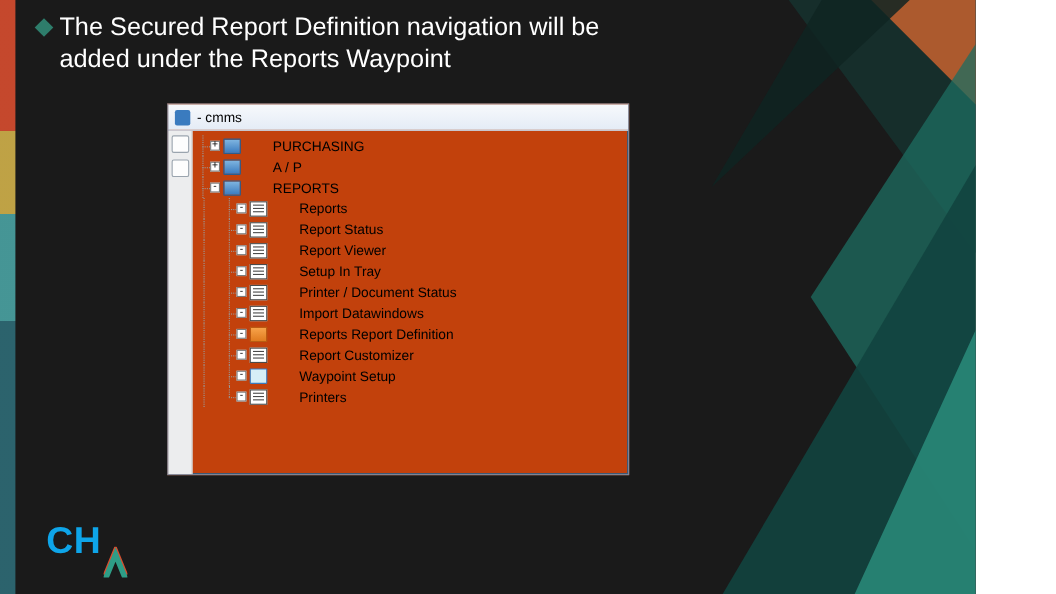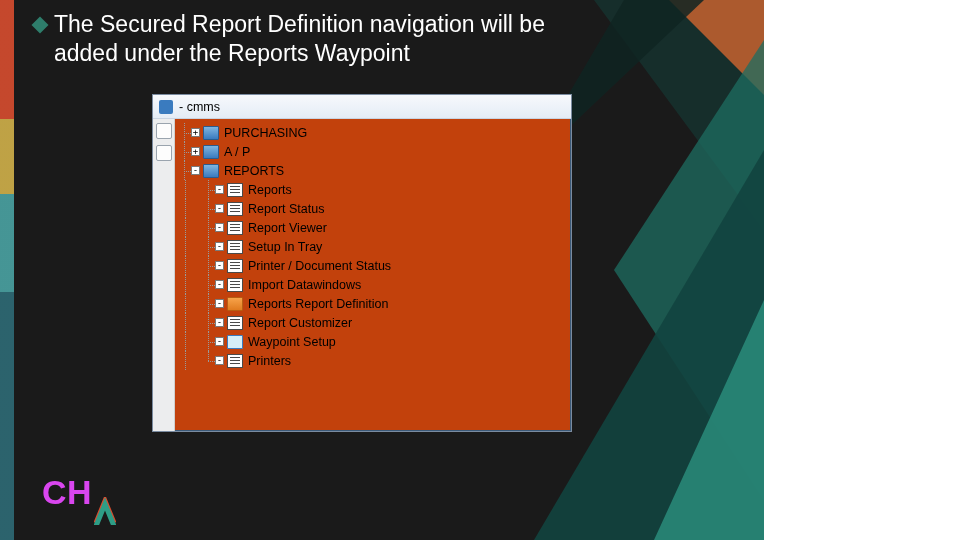--- a/index.html
+++ b/index.html
@@ -1,18 +1,18 @@
 <!DOCTYPE html>
 <html><head>
 <meta charset="utf-8">
 <style>
   * { box-sizing: border-box; margin: 0; padding: 0; }
   html, body { width: 960px; height: 540px; overflow: hidden; font-family: "Segoe UI", Arial, sans-serif; }
   .slide {
-    width: 764px; height: 540px;
+    width: 887px; height: 540px;
     background: #1a1a1a;
     position: relative;
   }
   
   .deco { position: absolute; right: 0; top: 0; width: 320px; height: 540px; pointer-events: none; }
   .deco svg { width: 100%; height: 100%; }
   
   .left-accent {
     position: absolute; left: 0; top: 0; width: 14px; height: 540px;
     background: linear-gradient(180deg, #d84d2f 0%, #d84d2f 22%, #d1b14a 22%, #d1b14a 36%, #4aa3a3 36%, #4aa3a3 54%, #2e6b76 54%, #2e6b76 100%);
@@ -69,29 +69,29 @@
   }
   .node-icon {
     width: 16px; height: 14px; margin-right: 4px; display:inline-flex; align-items:center; justify-content:center;
     font-size: 10px;
   }
   .icon-folder { background: linear-gradient(#7fb5e0,#3a7bbf); border:1px solid #2a5c8f; border-radius:1px; }
   .icon-report { background:#fff; border:1px solid #4a4a4a; position:relative; }
   .icon-report::after{ content:""; position:absolute; left:2px; right:2px; top:2px; height:1px; background:#4a4a4a; box-shadow:0 3px 0 #4a4a4a, 0 6px 0 #4a4a4a; }
   .icon-monitor { background:#d6eef7; border:1px solid #3a7bbf; border-radius:1px; }
   .icon-orange { background: linear-gradient(#f7a34a,#e07b1f); border:1px solid #b85e12; border-radius:1px; }
-  .label { padding-left: 1px; }
+  .label { padding-left: 1px; margin-left: 24px; }
   .top-level .label { text-transform: uppercase; }
   
   .indent1 { width: 16px; height:19px; border-left:1px dotted #9a9a9a; margin-left:8px; }
   
   .logo {
     position: absolute; left: 42px; bottom: 28px;
     font-family: "Arial Black", Arial, sans-serif; font-weight: 900;
-    color: #d946ef; font-size: 34px; letter-spacing: 0.5px;
+    color: #0ea5e9; font-size: 34px; letter-spacing: 0.5px;
     display: flex; align-items: center;
   }
   .logo .a-wrap { position: relative; display:inline-block; width: 26px; text-align:center;}
   .logo .a-wrap svg { position:absolute; left:2px; top:4px; }
 </style>
 </head>
 <body>
 
 <div class="slide">
 

